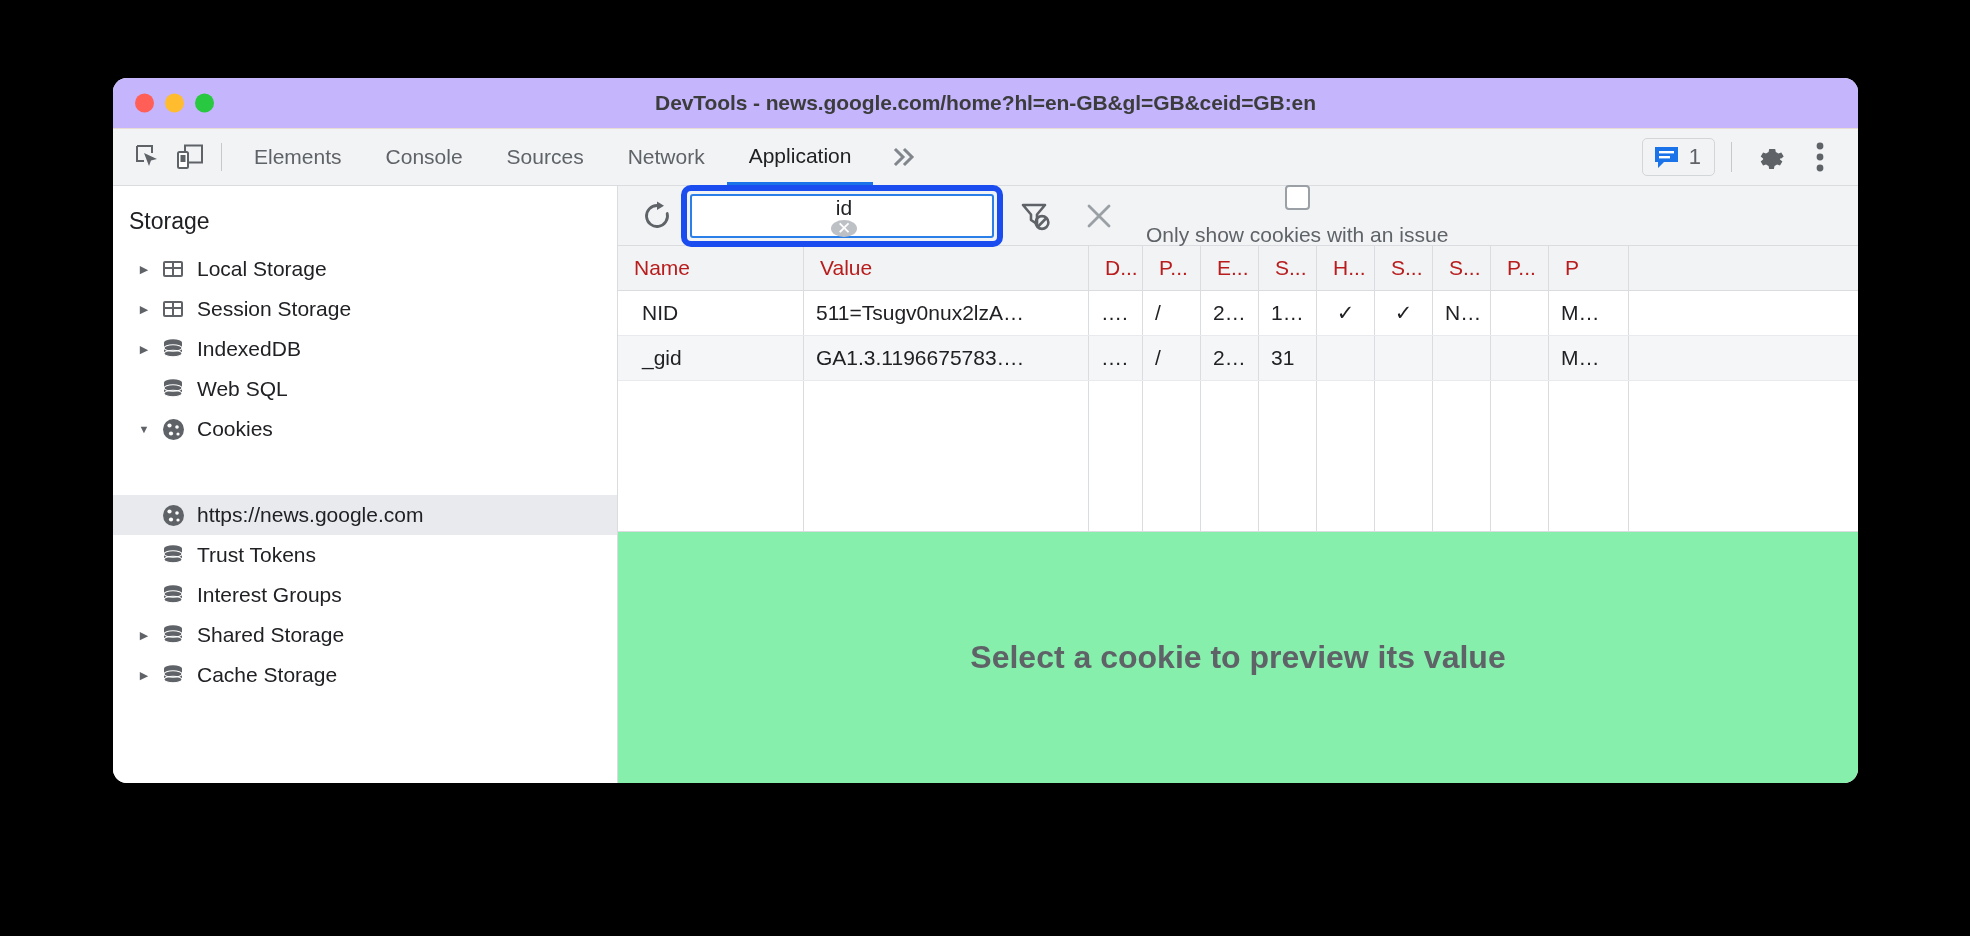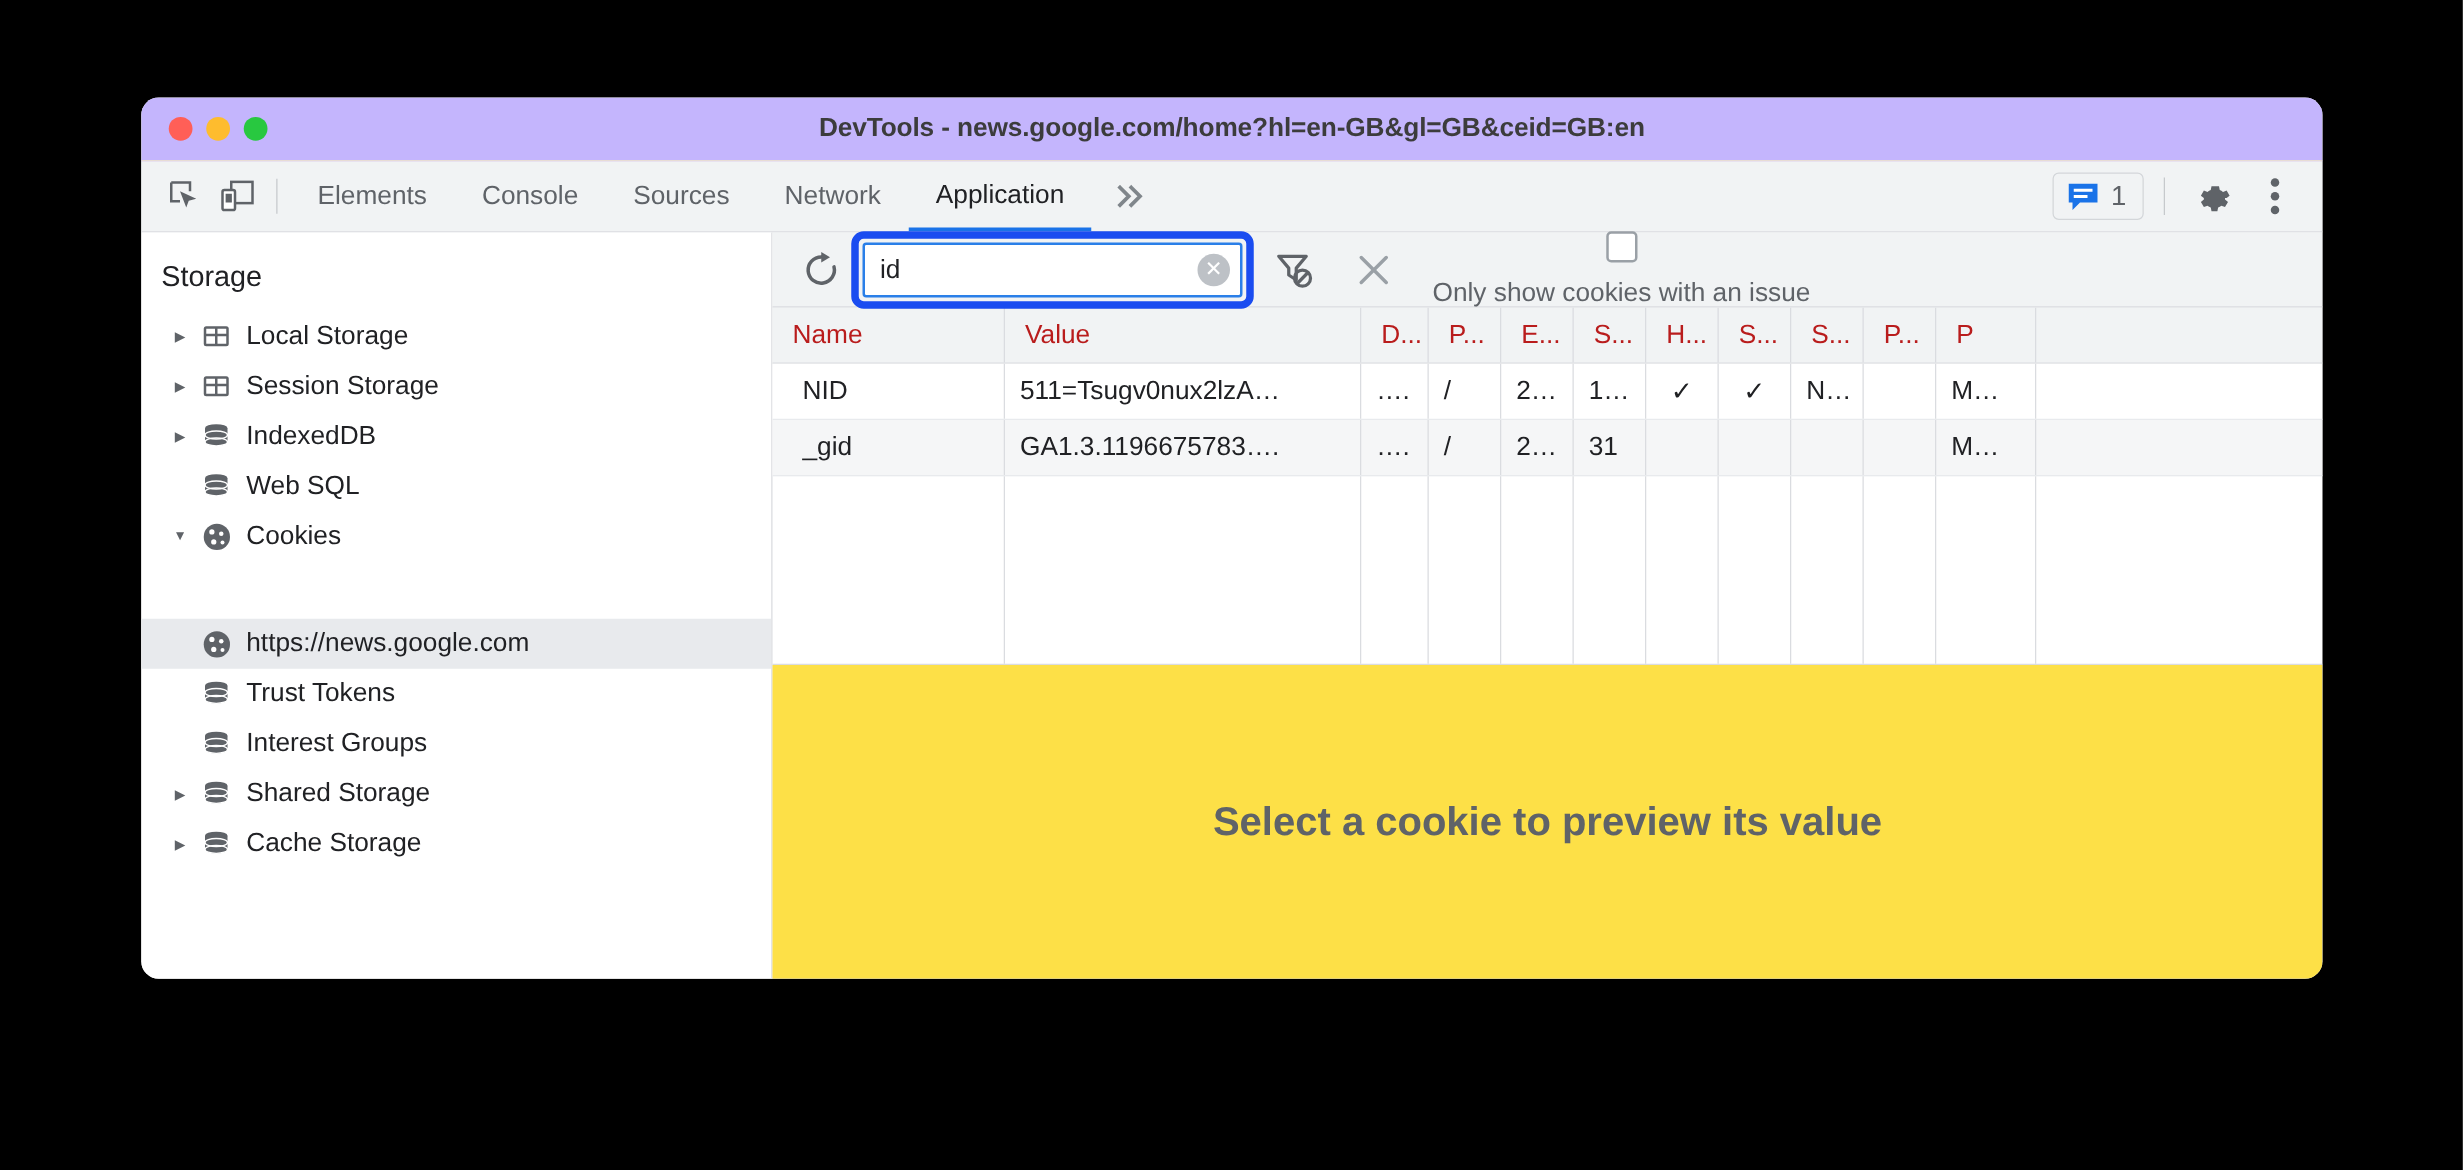--- a/index.html
+++ b/index.html
@@ -193,20 +193,21 @@
     pointer-events: none;
   }
   #search-box {
     width: 304px; height: 44px;
     background: #ffffff;
     border: 2px solid #2a7fe8;
     border-radius: 3px;
     display: flex;
     align-items: center;
     padding: 0 8px 0 12px;
+    flex-direction: column;
   }
   #search-value {
     flex: 1;
     font-size: 21px;
     color: #202124;
     outline: none;
   }
   #search-clear {
     width: 26px; height: 26px;
     border-radius: 50%;
@@ -256,21 +257,21 @@
   .td.center { justify-content: center; padding-left: 0; }
   #table-body-fill { flex: 0 0 150px; display: flex; }
   .fillcol { border-right: 1px solid #dadce0; }
   #table-bottom-border { height: 1px; background: #dadce0; }
   
   #preview {
     flex: 1;
     display: flex;
     align-items: center;
     justify-content: center;
-    background: #fde047;
+    background: #86efac;
   }
   #preview-text {
     font-size: 32px;
     font-weight: bold;
     color: #5f6368;
   }
   svg { display: block; }
 </style>
 </head>
 <body>

